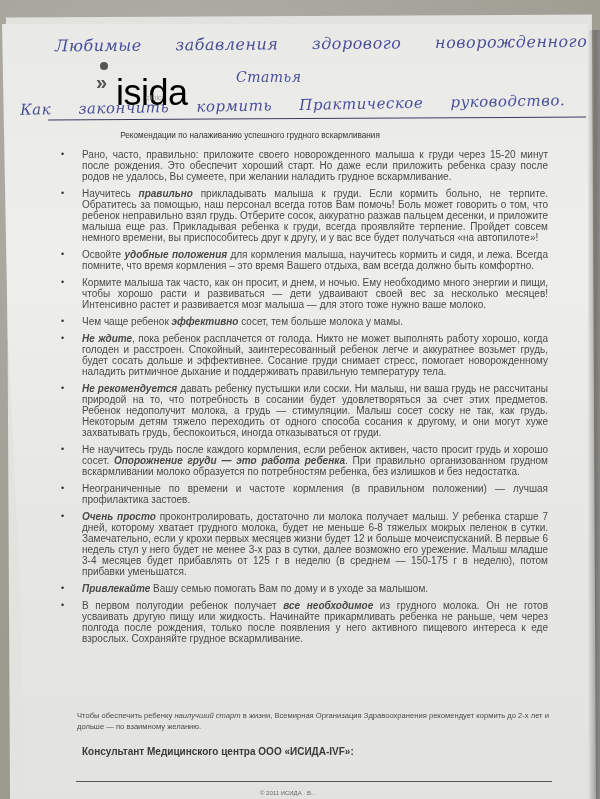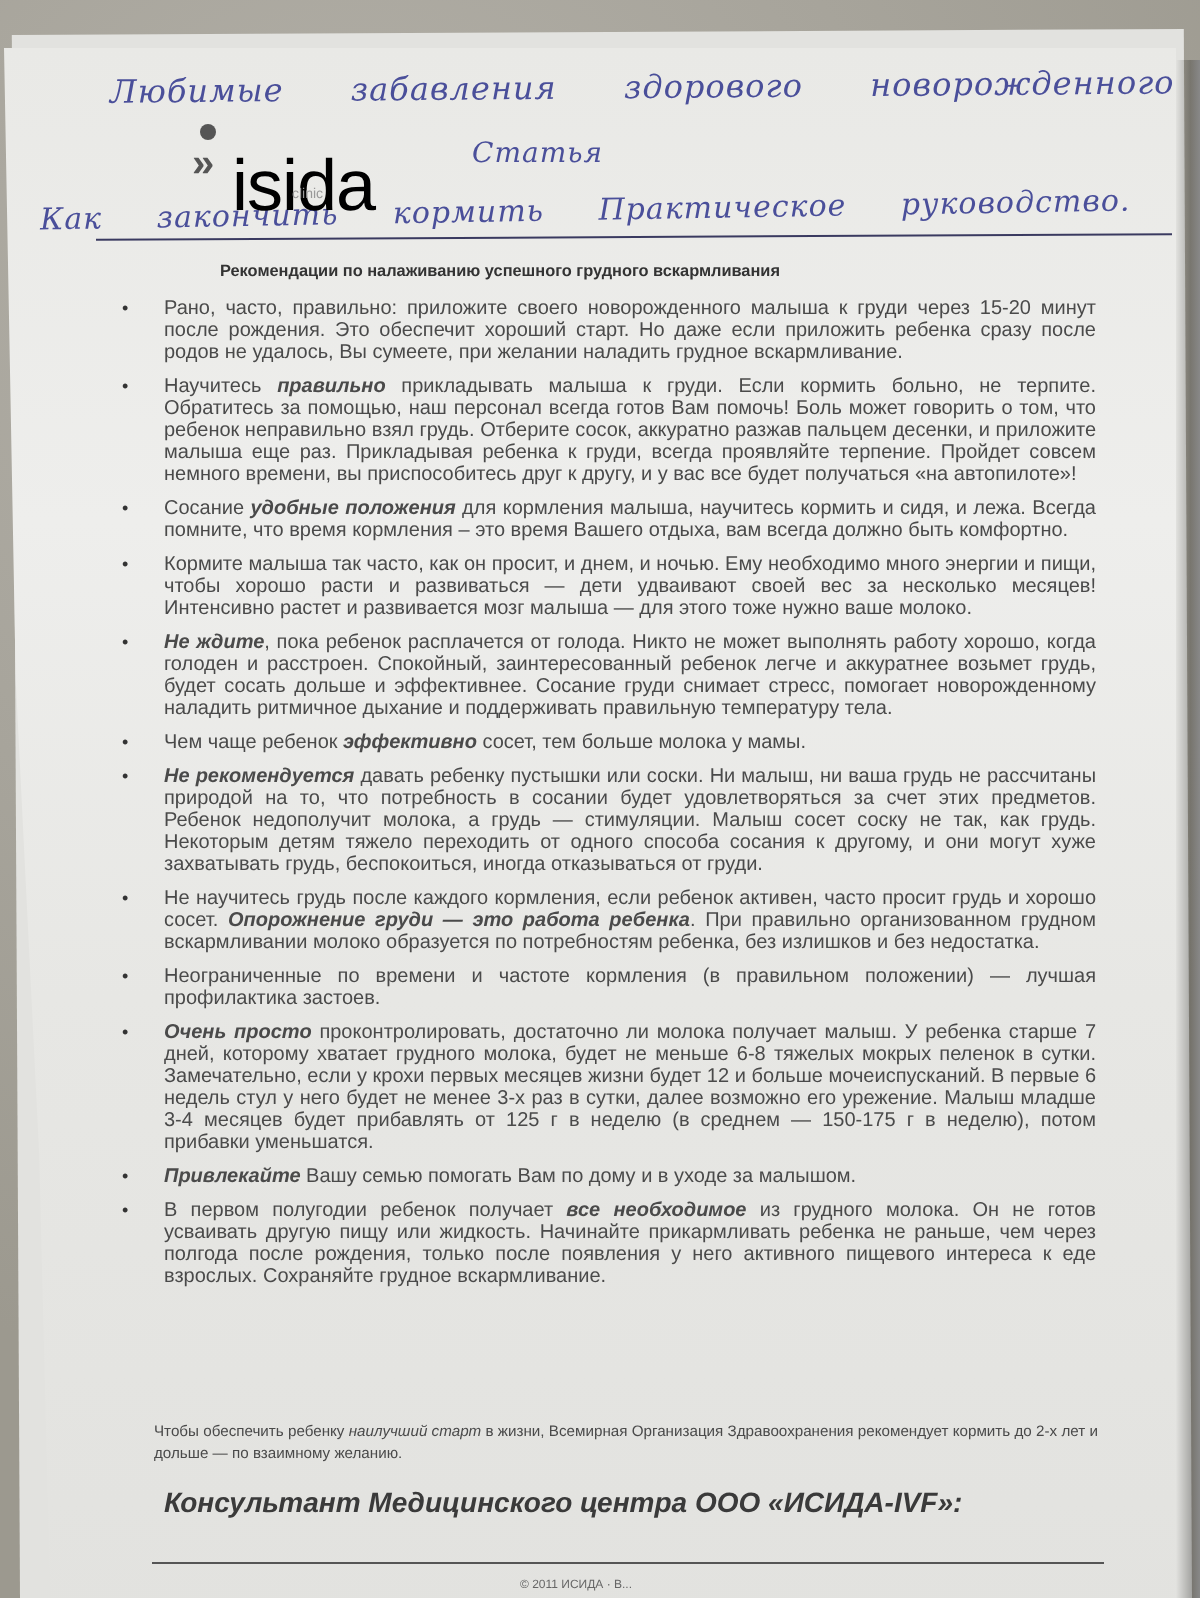--- a/index.html
+++ b/index.html
@@ -31,36 +31,36 @@
     background: #3a3a60; transform: rotate(-0.3deg);
   }
   .logo { position: absolute; left: 94px; top: 60px; display: flex; align-items: flex-start; }
   .logo-mark { width: 22px; height: 34px; position: relative; }
   .logo-dot { position: absolute; left: 6px; top: 2px; width: 8px; height: 8px; border-radius: 50%; background: #555; }
   .logo-chev { position: absolute; left: 2px; top: 12px; font-size: 20px; color: #555; font-weight: bold; line-height: 1; }
   .logo-text { font-size: 36px; color: #000000; font-weight: 300; line-height: 34px; letter-spacing: -0.5px; margin-top: 16px; }
   .logo-sub { position: absolute; left: 52px; top: 34px; font-size: 7px; color: #999; }
   .doc-title {
     position: absolute; left: 0; width: 500px; top: 131px; text-align: center;
-    font-size: 8.2px; font-weight: bold; color: #333;
+    font-size: 8.2px; font-weight: normal; color: #333;
   }
   .bullets { position: absolute; left: 58px; top: 149px; width: 490px; margin: 0; padding: 0; list-style: none; }
   .bullets li {
     position: relative; font-size: 10px; line-height: 11px; color: #4a4a4a;
     text-align: justify; padding-left: 24px; margin-bottom: 6px;
   }
   .bullets li::before {
     content: "•"; position: absolute; left: 3px; top: 0; color: #333; font-size: 9px;
   }
   .bullets li em { font-style: italic; font-weight: bold; }
   .closing {
     position: absolute; left: 77px; top: 710px; width: 472px;
     font-size: 7.6px; line-height: 11px; color: #4a4a4a; text-align: justify;
   }
-  .consult { position: absolute; left: 82px; top: 746px; font-size: 14px; line-height: 11px; color: #4a4a4a; font-style: italic; }
+  .consult { position: absolute; left: 82px; top: 746px; font-size: 10px; line-height: 11px; color: #4a4a4a; }
   .consult .title-line { font-weight: bold; color: #3a3a3a; }
   .footer-rule { position: absolute; left: 76px; top: 781px; width: 476px; height: 1px; background: #555; }
   .footer-text { position: absolute; left: 260px; top: 790px; font-size: 6px; color: #666; }
   .shadow-right {
     position: absolute; right: 0; top: 30px; width: 12px; height: 769px;
     background: linear-gradient(90deg, rgba(0,0,0,0) 0%, rgba(0,0,0,0.25) 60%, #888 100%);
   }
 </style>
 </head>
 <body>
@@ -80,24 +80,24 @@
   </div>
   <div class="logo-text">isida</div>
   <div class="logo-sub">clinic</div>
 </div>
 
 <div class="doc-title">Рекомендации по налаживанию успешного грудного вскармливания</div>
 
 <ul class="bullets">
   <li><span></span><span>Рано, часто, правильно: приложите своего новорожденного малыша к груди через 15-20 минут после рождения. Это обеспечит хороший старт. Но даже если приложить ребенка сразу после родов не удалось, Вы сумеете, при желании наладить грудное вскармливание.</span></li>
   <li><span>Научитесь </span><em>правильно</em><span> прикладывать малыша к груди. Если кормить больно, не терпите. Обратитесь за помощью, наш персонал всегда готов Вам помочь! Боль может говорить о том, что ребенок неправильно взял грудь. Отберите сосок, аккуратно разжав пальцем десенки, и приложите малыша еще раз. Прикладывая ребенка к груди, всегда проявляйте терпение. Пройдет совсем немного времени, вы приспособитесь друг к другу, и у вас все будет получаться «на автопилоте»!</span></li>
-  <li><span>Сосание </span><em>удобные положения</em><span> для кормления малыша, научитесь кормить и сидя, и лежа. Всегда помните, что время кормления – это время Вашего отдыха, вам всегда должно быть комфортно.</span></li>
+  <li><span>Освойте </span><em>удобные положения</em><span> для кормления малыша, научитесь кормить и сидя, и лежа. Всегда помните, что время кормления – это время Вашего отдыха, вам всегда должно быть комфортно.</span></li>
   <li><span></span><span>Кормите малыша так часто, как он просит, и днем, и ночью. Ему необходимо много энергии и пищи, чтобы хорошо расти и развиваться — дети удваивают своей вес за несколько месяцев! Интенсивно растет и развивается мозг малыша — для этого тоже нужно ваше молоко.</span></li>
+  <li><span>Чем чаще ребенок </span><em>эффективно</em><span> сосет, тем больше молока у мамы.</span></li>
   <li><em>Не ждите</em><span>, пока ребенок расплачется от голода. Никто не может выполнять работу хорошо, когда голоден и расстроен. Спокойный, заинтересованный ребенок легче и аккуратнее возьмет грудь, будет сосать дольше и эффективнее. Сосание груди снимает стресс, помогает новорожденному наладить ритмичное дыхание и поддерживать правильную температуру тела.</span></li>
-  <li><span>Чем чаще ребенок </span><em>эффективно</em><span> сосет, тем больше молока у мамы.</span></li>
   <li><em>Не рекомендуется</em><span> давать ребенку пустышки или соски. Ни малыш, ни ваша грудь не рассчитаны природой на то, что потребность в сосании будет удовлетворяться за счет этих предметов. Ребенок недополучит молока, а грудь — стимуляции. Малыш сосет соску не так, как грудь. Некоторым детям тяжело переходить от одного способа сосания к другому, и они могут хуже захватывать грудь, беспокоиться, иногда отказываться от груди.</span></li>
   <li><span>Не научитесь грудь после каждого кормления, если ребенок активен, часто просит грудь и хорошо сосет. </span><em>Опорожнение груди — это работа ребенка</em><span>. При правильно организованном грудном вскармливании молоко образуется по потребностям ребенка, без излишков и без недостатка.</span></li>
   <li><span>Неограниченные по времени и частоте кормления (в правильном положении) — лучшая профилактика застоев.</span></li>
   <li><em>Очень просто</em><span> проконтролировать, достаточно ли молока получает малыш. У ребенка старше 7 дней, которому хватает грудного молока, будет не меньше 6-8 тяжелых мокрых пеленок в сутки. Замечательно, если у крохи первых месяцев жизни будет 12 и больше мочеиспусканий. В первые 6 недель стул у него будет не менее 3-х раз в сутки, далее возможно его урежение. Малыш младше 3-4 месяцев будет прибавлять от 125 г в неделю (в среднем — 150-175 г в неделю), потом прибавки уменьшатся.</span></li>
   <li><em>Привлекайте</em><span> Вашу семью помогать Вам по дому и в уходе за малышом.</span></li>
   <li><span>В первом полугодии ребенок получает </span><em>все необходимое</em><span> из грудного молока. Он не готов усваивать другую пищу или жидкость. Начинайте прикармливать ребенка не раньше, чем через полгода после рождения, только после появления у него активного пищевого интереса к еде взрослых. Сохраняйте грудное вскармливание.</span></li>
 </ul>
 
 <div class="closing">
   <span>Чтобы обеспечить ребенку </span><em>наилучший старт</em><span> в жизни, Всемирная Организация Здравоохранения рекомендует кормить до 2-х лет и дольше — по взаимному желанию.</span>

